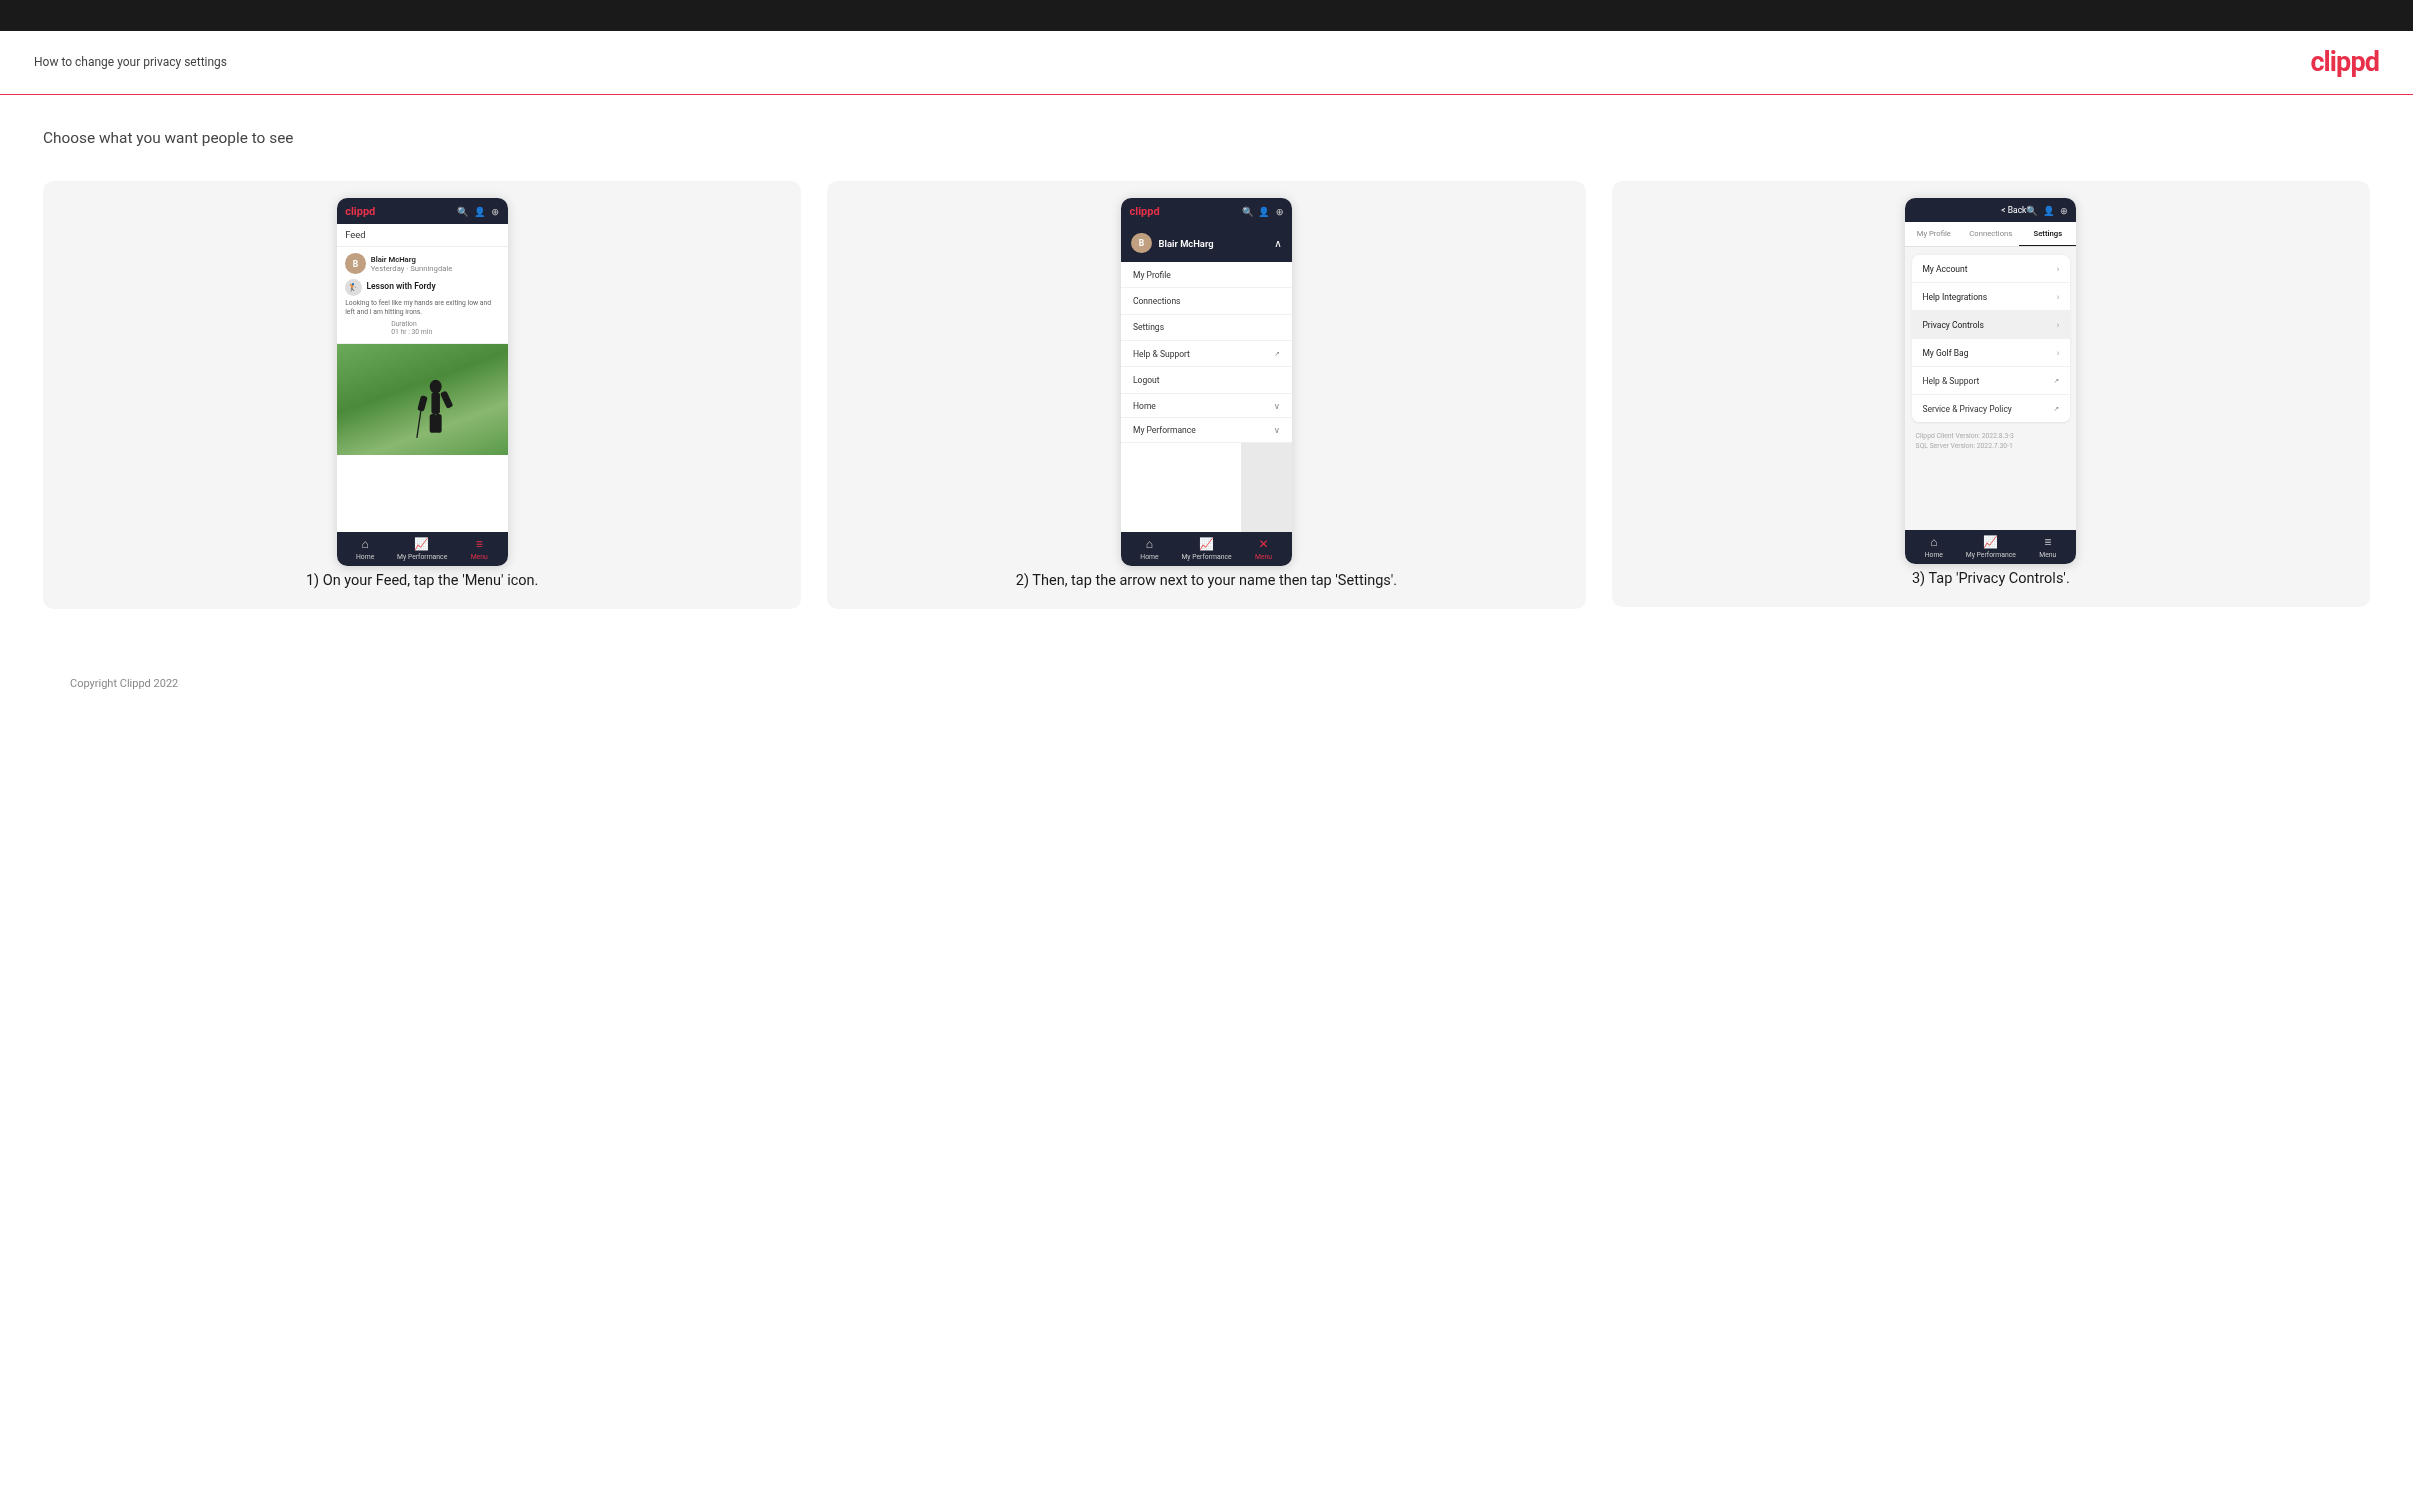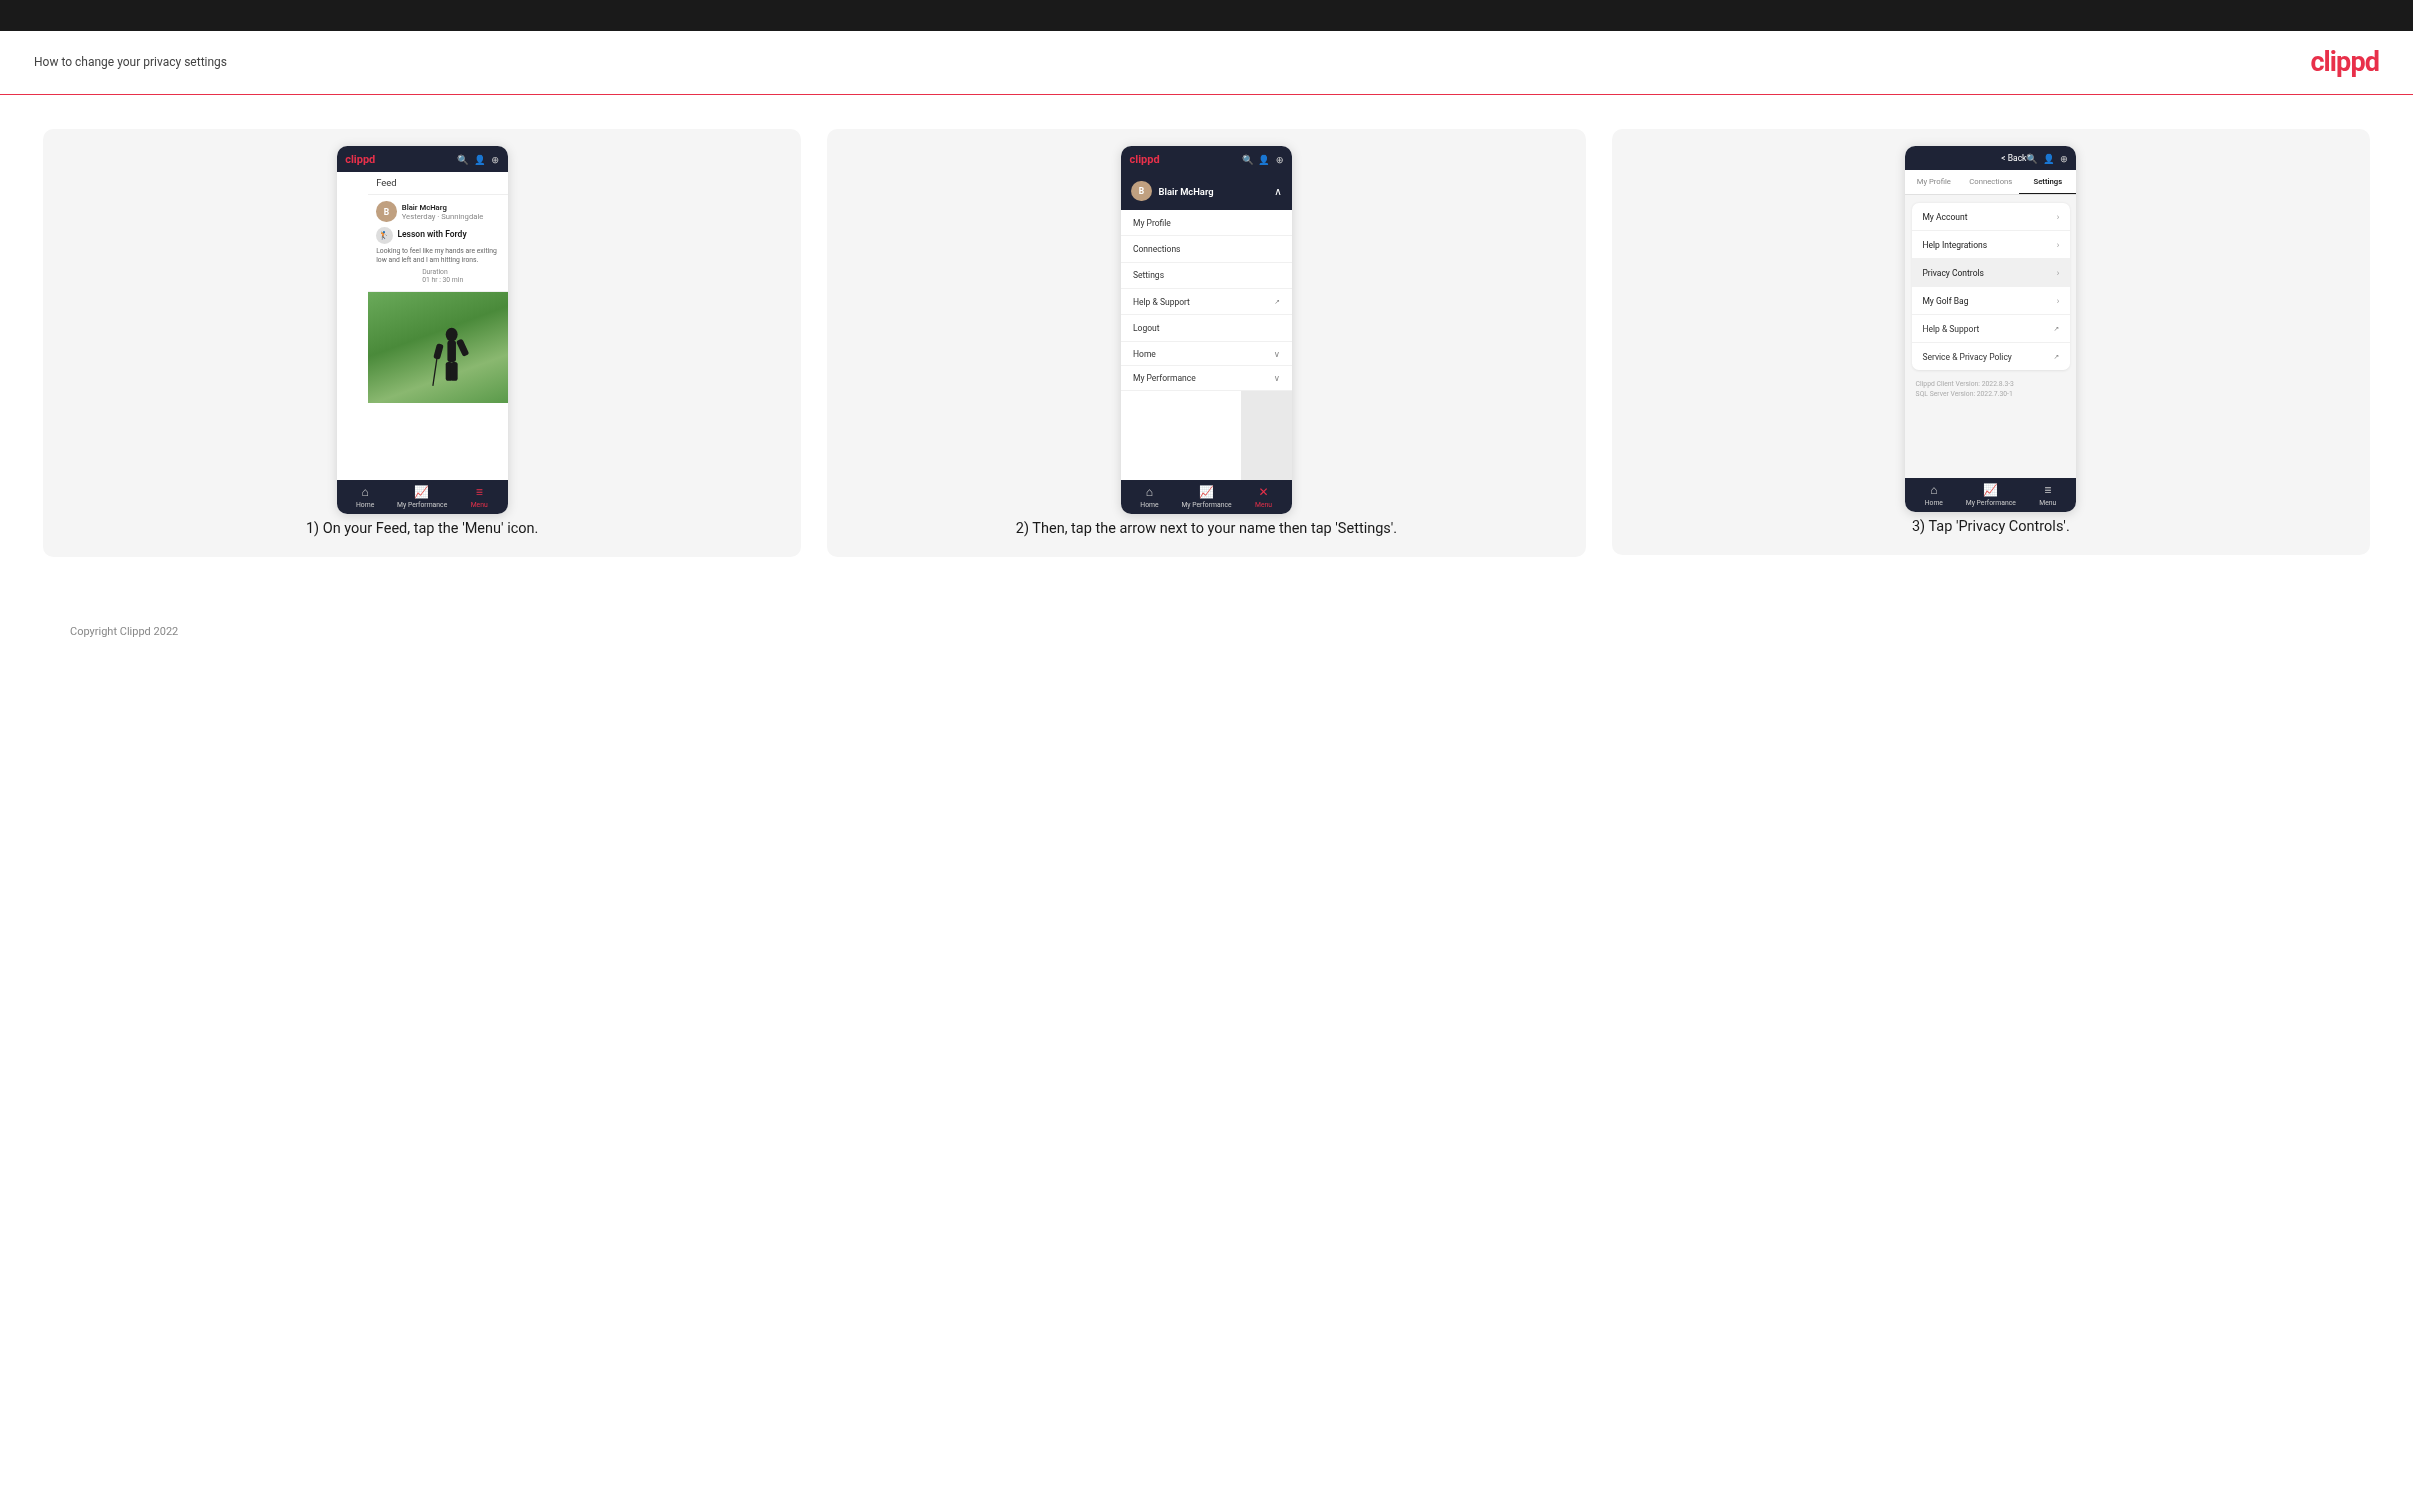--- a/index.html
+++ b/index.html
@@ -108,21 +108,20 @@
     }
     .phone-icon {
       color: #ccc;
       font-size: 9.4px;
     }
 
     
     .phone1-content {
       background: #fff;
       min-height: 308px;
-      padding-left: 31px;
     }
     .feed-tab {
       padding: 5.1px 8.5px;
       font-size: 9.4px;
       color: #333;
       border-bottom: 0.9px solid #eee;
     }
     .feed-item {
       padding: 6.8px 8.5px;
       border-bottom: 0.9px solid #f0f0f0;
@@ -393,20 +392,21 @@
 
 <div class="top-bar"></div>
 
 <div class="header">
   <span class="header-title">How to change your privacy settings</span>
   <span class="logo">clippd</span>
 </div>
 
 <div class="main-content">
 
+  <p class="page-subtitle">Choose what you want people to see</p>
 
   <div class="steps-container">
 
     <div class="step-card">
 
       <div class="phone-mockup">
 
         <div class="phone-header">
           <span class="phone-logo">clippd</span>
           <div class="phone-icons">

